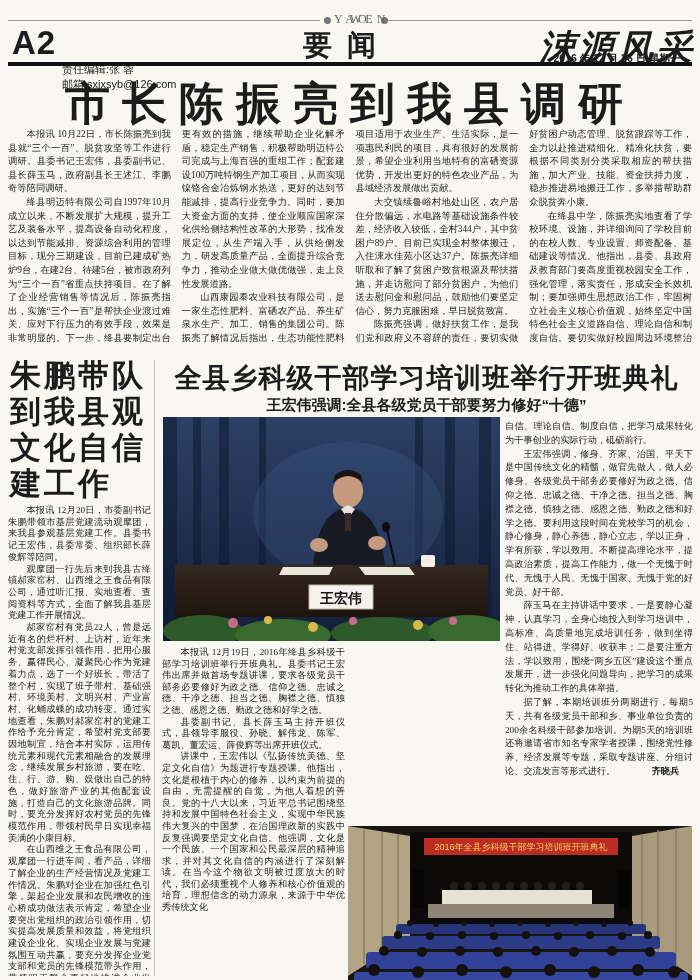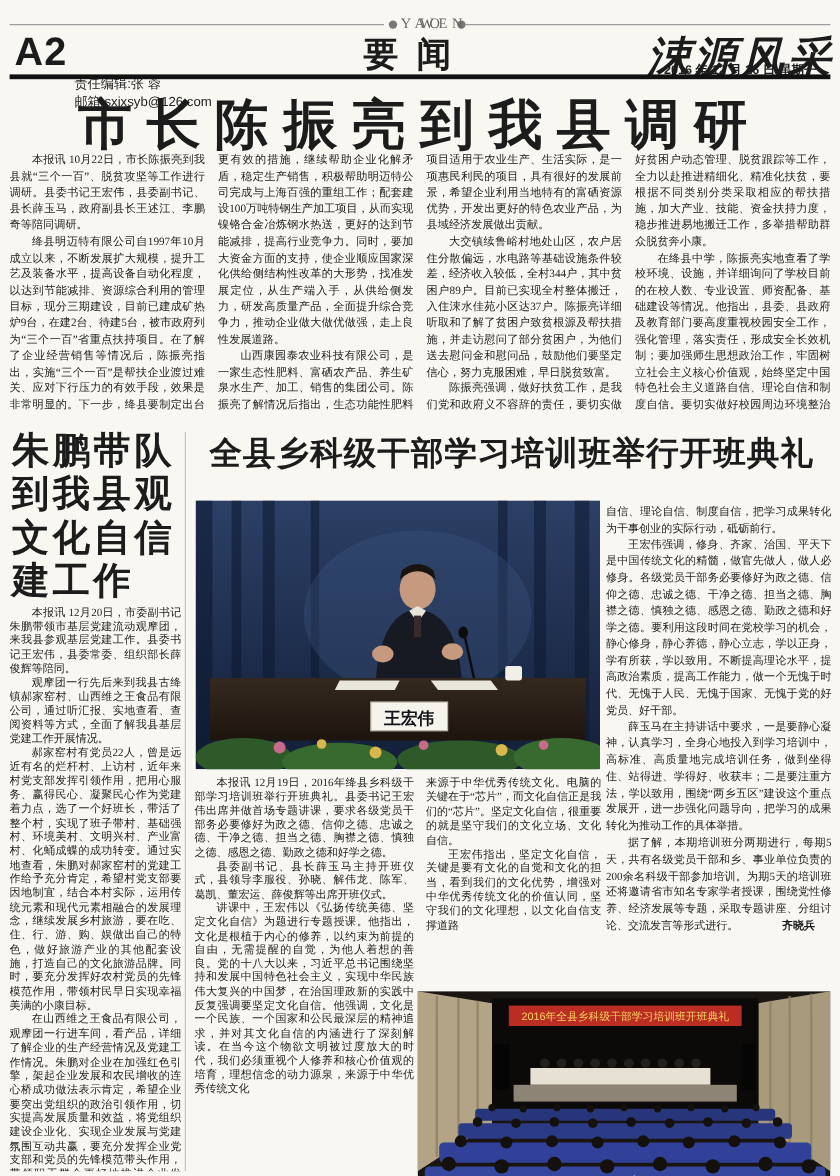--- a/index.html
+++ b/index.html
@@ -95,20 +95,21 @@
     <div>建工作</div>
   </div>
   <div class="left-body col">
     <p>本报讯 12月20日，市委副书记朱鹏带领市基层党建流动观摩团，来我县参观基层党建工作。县委书记王宏伟，县委常委、组织部长薛俊辉等陪同。</p>
     <p>观摩团一行先后来到我县古绛镇郝家窑村、山西维之王食品有限公司，通过听汇报、实地查看、查阅资料等方式，全面了解我县基层党建工作开展情况。</p>
     <p>郝家窑村有党员22人，曾是远近有名的烂杆村、上访村，近年来村党支部发挥引领作用，把用心服务、赢得民心、凝聚民心作为党建着力点，选了一个好班长，带活了整个村，实现了班子带村、基础强村、环境美村、文明兴村、产业富村、化蛹成蝶的成功转变。通过实地查看，朱鹏对郝家窑村的党建工作给予充分肯定，希望村党支部要因地制宜，结合本村实际，运用传统元素和现代元素相融合的发展理念，继续发展乡村旅游，要在吃、住、行、游、购、娱做出自己的特色，做好旅游产业的其他配套设施，打造自己的文化旅游品牌。同时，要充分发挥好农村党员的先锋模范作用，带领村民早日实现幸福美满的小康目标。</p>
     <p><span>在山西维之王食品有限公司，观摩团一行进车间，看产品，详细了解企业的生产经营情况及党建工作情况。朱鹏对企业在加强红色引擎，架起企业发展和农民增收的连心桥成功做法表示肯定，希望企业要突出党组织的政治引领作用，切实提高发展质量和效益，将党组织建设企业化、实现企业发展与党建氛围互动共赢，要充分发挥企业党支部和党员的先锋模范带头作用，带领职工群众更好地推进企业发展，为全市经济社会发展作出贡献。</span>　</p>
   </div>
 
   <div class="tr-title">全县乡科级干部学习培训班举行开班典礼</div>
+  <div class="tr-sub">王宏伟强调:全县各级党员干部要努力修好“十德”</div>
 
   <div class="photo1">
     <svg width="337" height="224" viewBox="0 0 337 224">
       <defs>
         <linearGradient id="cg" x1="0" y1="0" x2="0" y2="1">
           <stop offset="0" stop-color="#2c4066"></stop>
             <stop offset="1" stop-color="#131f38"></stop>
         </linearGradient>
         <linearGradient id="dg" x1="0" y1="0" x2="0" y2="1">
           <stop offset="0" stop-color="#35291f"></stop>
@@ -164,24 +165,20 @@
           <circle cx="105" cy="203" r="4" fill="#d8b84a"></circle>
       </g>
     </svg>
   </div>
 
   <div class="col col-midleft">
     <p>本报讯 12月19日，2016年绛县乡科级干部学习培训班举行开班典礼。县委书记王宏伟出席并做首场专题讲课，要求各级党员干部务必要修好为政之德、信仰之德、忠诚之德、干净之德、担当之德、胸襟之德、慎独之德、感恩之德、勤政之德和好学之德。</p>
     <p>县委副书记、县长薛玉马主持开班仪式，县领导李服役、孙晓、解伟龙、陈军、葛凯、董宏运、薛俊辉等出席开班仪式。</p>
     <p>讲课中，王宏伟以《弘扬传统美德、坚定文化自信》为题进行专题授课。他指出，文化是根植于内心的修养，以约束为前提的自由，无需提醒的自觉，为他人着想的善良。党的十八大以来，习近平总书记围绕坚持和发展中国特色社会主义，实现中华民族伟大复兴的中国梦，在治国理政新的实践中反复强调要坚定文化自信。他强调，文化是一个民族、一个国家和公民最深层的精神追求，并对其文化自信的内涵进行了深刻解读。在当今这个物欲文明被过度放大的时代，我们必须重视个人修养和核心价值观的培育，理想信念的动力源泉，来源于中华优秀传统文化</p>
   </div>
-  <div class="col col-midcenter">
-    <p style="text-indent:0;">来源于中华优秀传统文化。电脑的关键在于“芯片”，而文化自信正是我们的“芯片”。坚定文化自信，很重要的就是坚守我们的文化立场、文化自信。</p>
-    <p>王宏伟指出，坚定文化自信，关键是要有文化的自觉和文化的担当，看到我们的文化优势，增强对中华优秀传统文化的价值认同，坚守我们的文化理想，以文化自信支撑道路</p>
-  </div>
   <div class="col col-right">
     <p style="text-indent:0;">自信、理论自信、制度自信，把学习成果转化为干事创业的实际行动，砥砺前行。</p>
     <p>王宏伟强调，修身、齐家、治国、平天下是中国传统文化的精髓，做官先做人，做人必修身。各级党员干部务必要修好为政之德、信仰之德、忠诚之德、干净之德、担当之德、胸襟之德、慎独之德、感恩之德、勤政之德和好学之德。要利用这段时间在党校学习的机会，静心修身，静心养德，静心立志，学以正身，学有所获，学以致用。不断提高理论水平，提高政治素质，提高工作能力，做一个无愧于时代、无愧于人民、无愧于国家、无愧于党的好党员、好干部。</p>
     <p>薛玉马在主持讲话中要求，一是要静心凝神，认真学习，全身心地投入到学习培训中，高标准、高质量地完成培训任务，做到坐得住、站得进、学得好、收获丰；二是要注重方法，学以致用，围绕“两乡五区”建设这个重点发展开，进一步强化问题导向，把学习的成果转化为推动工作的具体举措。</p>
     <p><span>据了解，本期培训班分两期进行，每期5天，共有各级党员干部和乡、事业单位负责的200余名科级干部参加培训。为期5天的培训班还将邀请省市知名专家学者授课，围绕党性修养、经济发展等专题，采取专题讲座、分组讨论、交流发言等形式进行。</span>　<span class="byline byline-inline">齐晓兵</span></p>
   </div>
 
   <div class="photo2">
     <svg width="344" height="184" viewBox="0 0 344 184">
       <rect width="344" height="184" fill="#191512"></rect>

